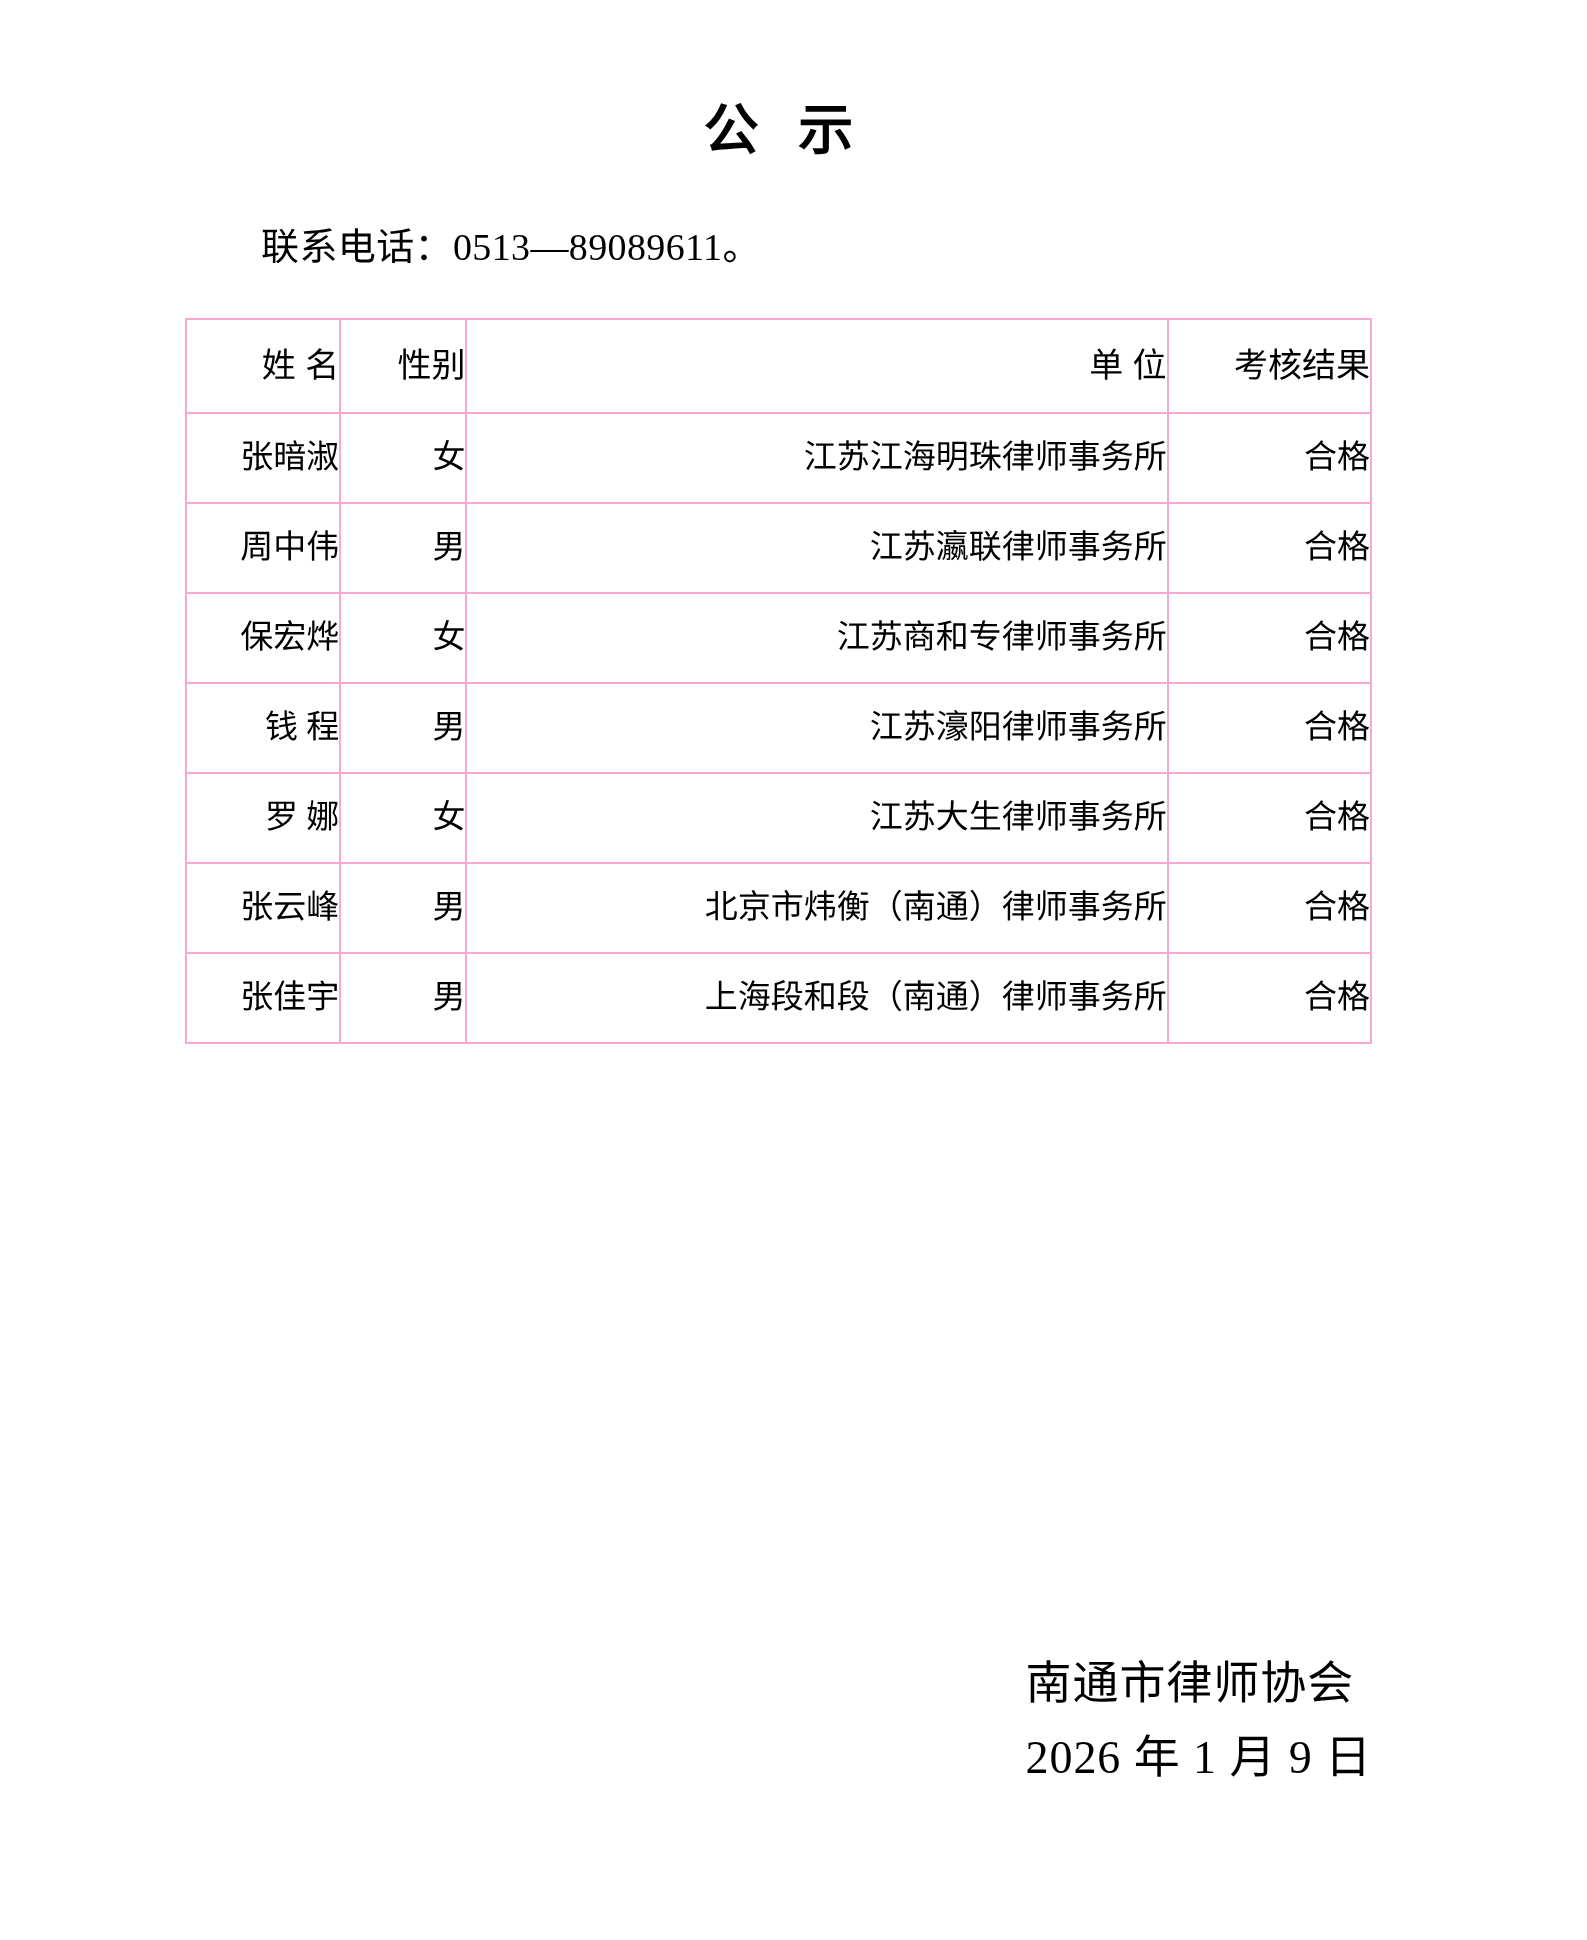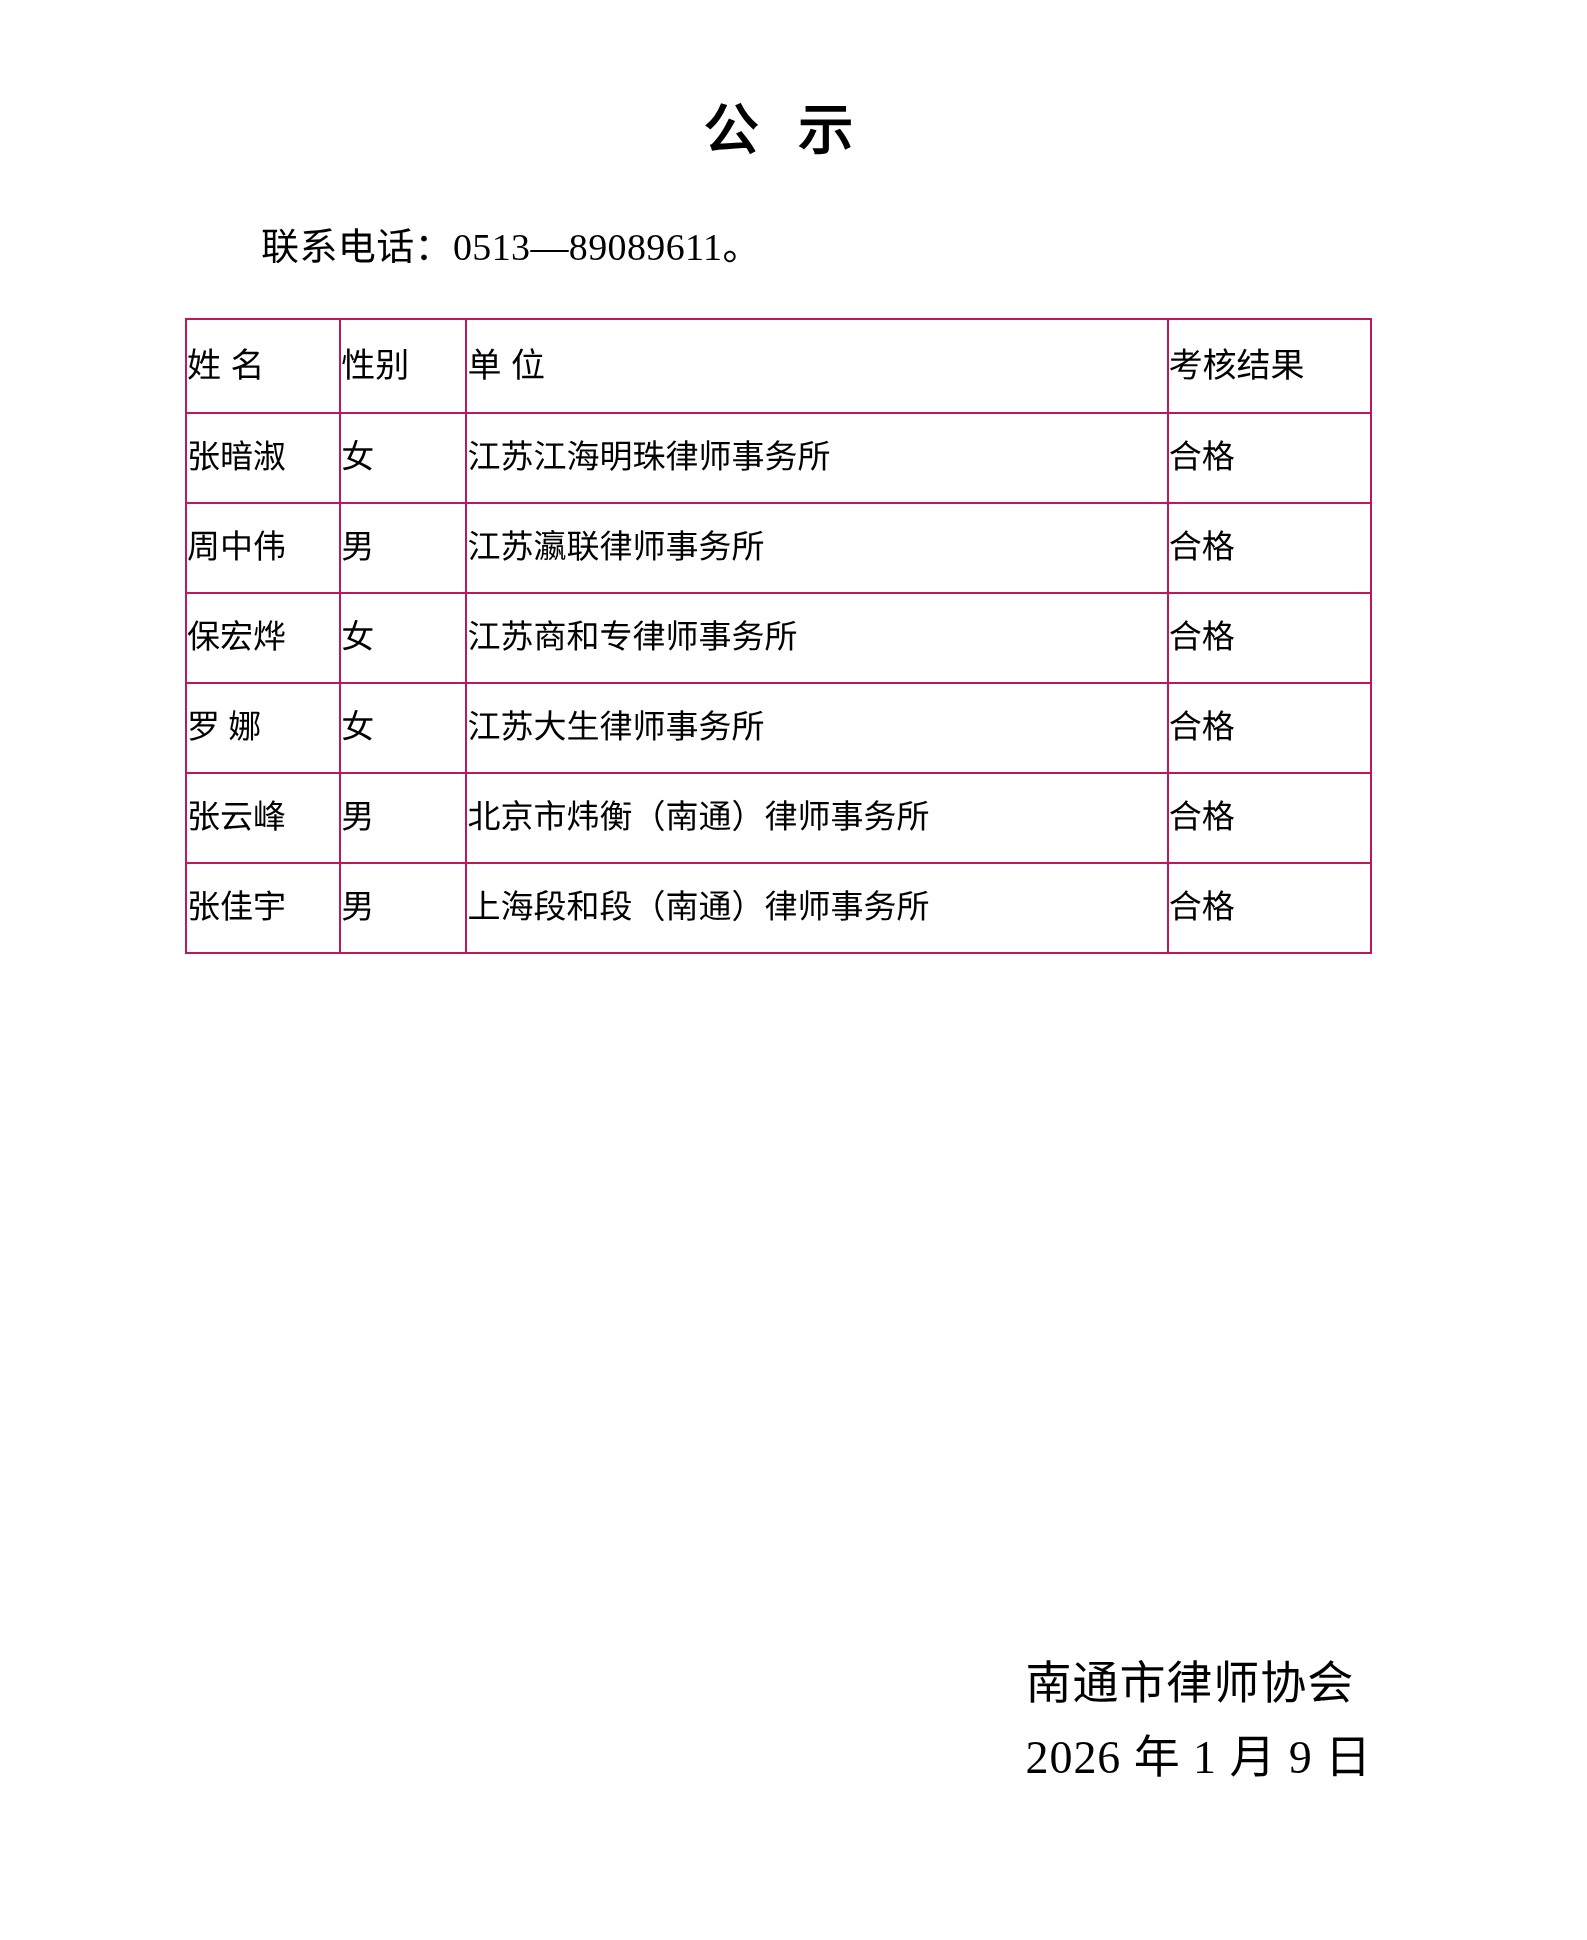--- a/index.html
+++ b/index.html
@@ -58,22 +58,22 @@
   .table-wrap {
     margin-top: 40px;
   }
   table.roster {
     width: 100%;
     border-collapse: collapse;
     table-layout: fixed;
   }
   table.roster th,
   table.roster td {
-    border: 2px solid #be185d;
-    text-align: left;
+    border: 2px solid #f9a8d4;
+    text-align: right;
     vertical-align: middle;
     font-size: 33px;
     font-weight: normal;
     padding: 0;
     height: 88px;
     line-height: 1.2;
   }
   table.roster thead th {
     height: 92px;
     font-size: 34px;
@@ -136,20 +136,26 @@
           <td>江苏瀛联律师事务所</td>
           <td>合格</td>
         </tr>
         <tr>
           <td>保宏烨</td>
           <td>女</td>
           <td>江苏商和专律师事务所</td>
           <td>合格</td>
         </tr>
         <tr>
+          <td>钱  程</td>
+          <td>男</td>
+          <td>江苏濠阳律师事务所</td>
+          <td>合格</td>
+        </tr>
+        <tr>
           <td>罗  娜</td>
           <td>女</td>
           <td>江苏大生律师事务所</td>
           <td>合格</td>
         </tr>
         <tr>
           <td>张云峰</td>
           <td>男</td>
           <td>北京市炜衡（南通）律师事务所</td>
           <td>合格</td>

